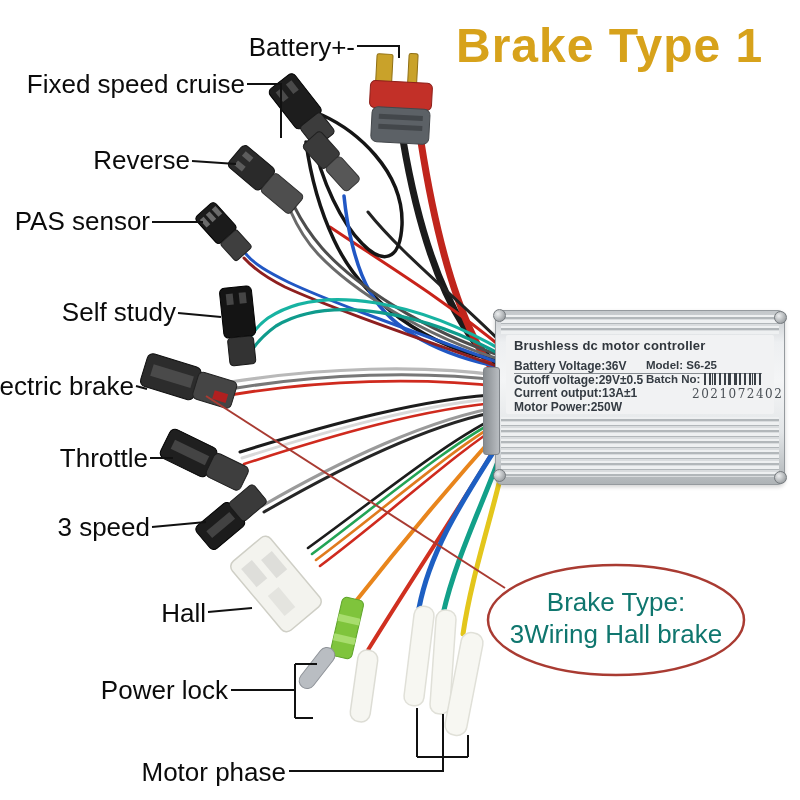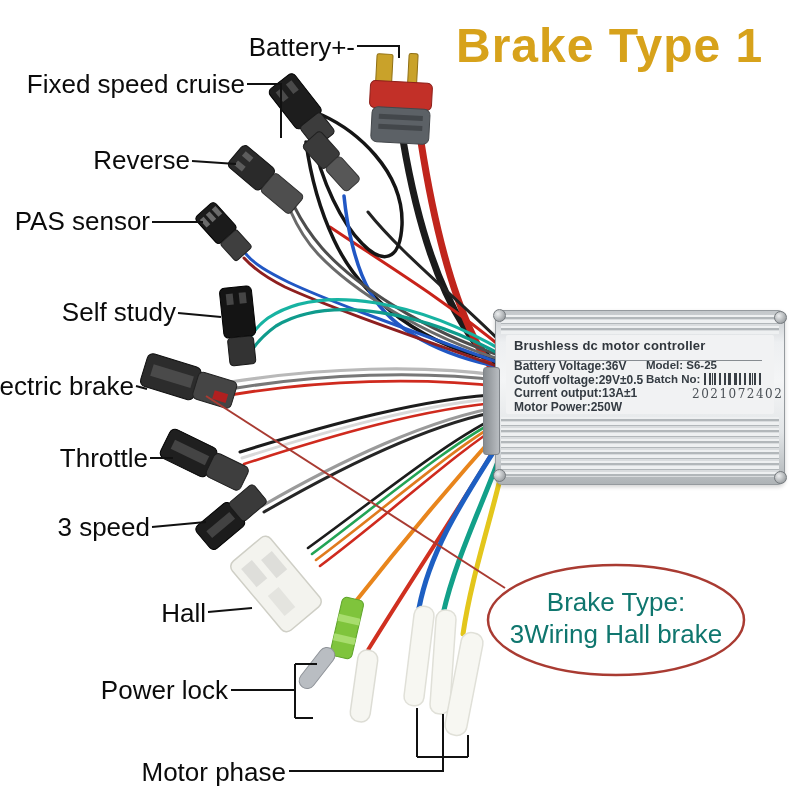--- a/index.html
+++ b/index.html
@@ -24,21 +24,21 @@
               border:1px solid #959a9e;border-radius:7px;box-shadow:0 2px 4px rgba(0,0,0,.18);}
   .clamp{position:absolute;left:-13px;top:56px;width:15px;height:86px;border-radius:3px;
          background:linear-gradient(90deg,#878c90,#b9bdc1);border:1px solid #80858a;}
   .fins{position:absolute;left:5px;right:5px;
         background:repeating-linear-gradient(180deg,#eef0f1 0 2.5px,#b2b7ba 2.5px 4px,#d9dcde 4px 5.5px);}
   .fins.top{top:4px;height:19px;}
   .fins.bottom{top:106px;height:60px;}
   .ctl-label{position:absolute;left:10px;top:24px;width:268px;height:79px;background:#f1f2f3;
              border-radius:2px;color:#343b42;font-weight:700;}
   .ctl-heading{position:absolute;left:8px;top:3px;width:248px;font-size:13px;letter-spacing:.2px;
-               color:#30363c;border-bottom:1.5px solid #878c91;padding-bottom:7px;}
+               color:#30363c;border-bottom:1.5px solid #878c91;padding-bottom:20px;}
   .spec{position:absolute;left:8px;font-size:12px;white-space:nowrap;}
   .spec.s0{top:24px;} .spec.s1{top:37.5px;} .spec.s2{top:51px;} .spec.s3{top:64.5px;}
   .model{position:absolute;left:140px;top:24px;font-size:11.5px;white-space:nowrap;}
   .batch{position:absolute;left:140px;top:37.5px;font-size:11.5px;white-space:nowrap;}
   .barcode{position:absolute;left:198px;top:38px;width:60px;height:12px;
            background:repeating-linear-gradient(90deg,#3a4046 0 2px,rgba(0,0,0,0) 2px 5px),
                       repeating-linear-gradient(90deg,#3a4046 0 1px,rgba(0,0,0,0) 1px 8px);}
   .batch-num{position:absolute;left:186px;top:52px;font-family:"DejaVu Serif",serif;font-weight:400;
              font-size:12px;letter-spacing:1.5px;color:#4a5056;}
   .screw{position:absolute;width:11px;height:11px;border-radius:50%;

